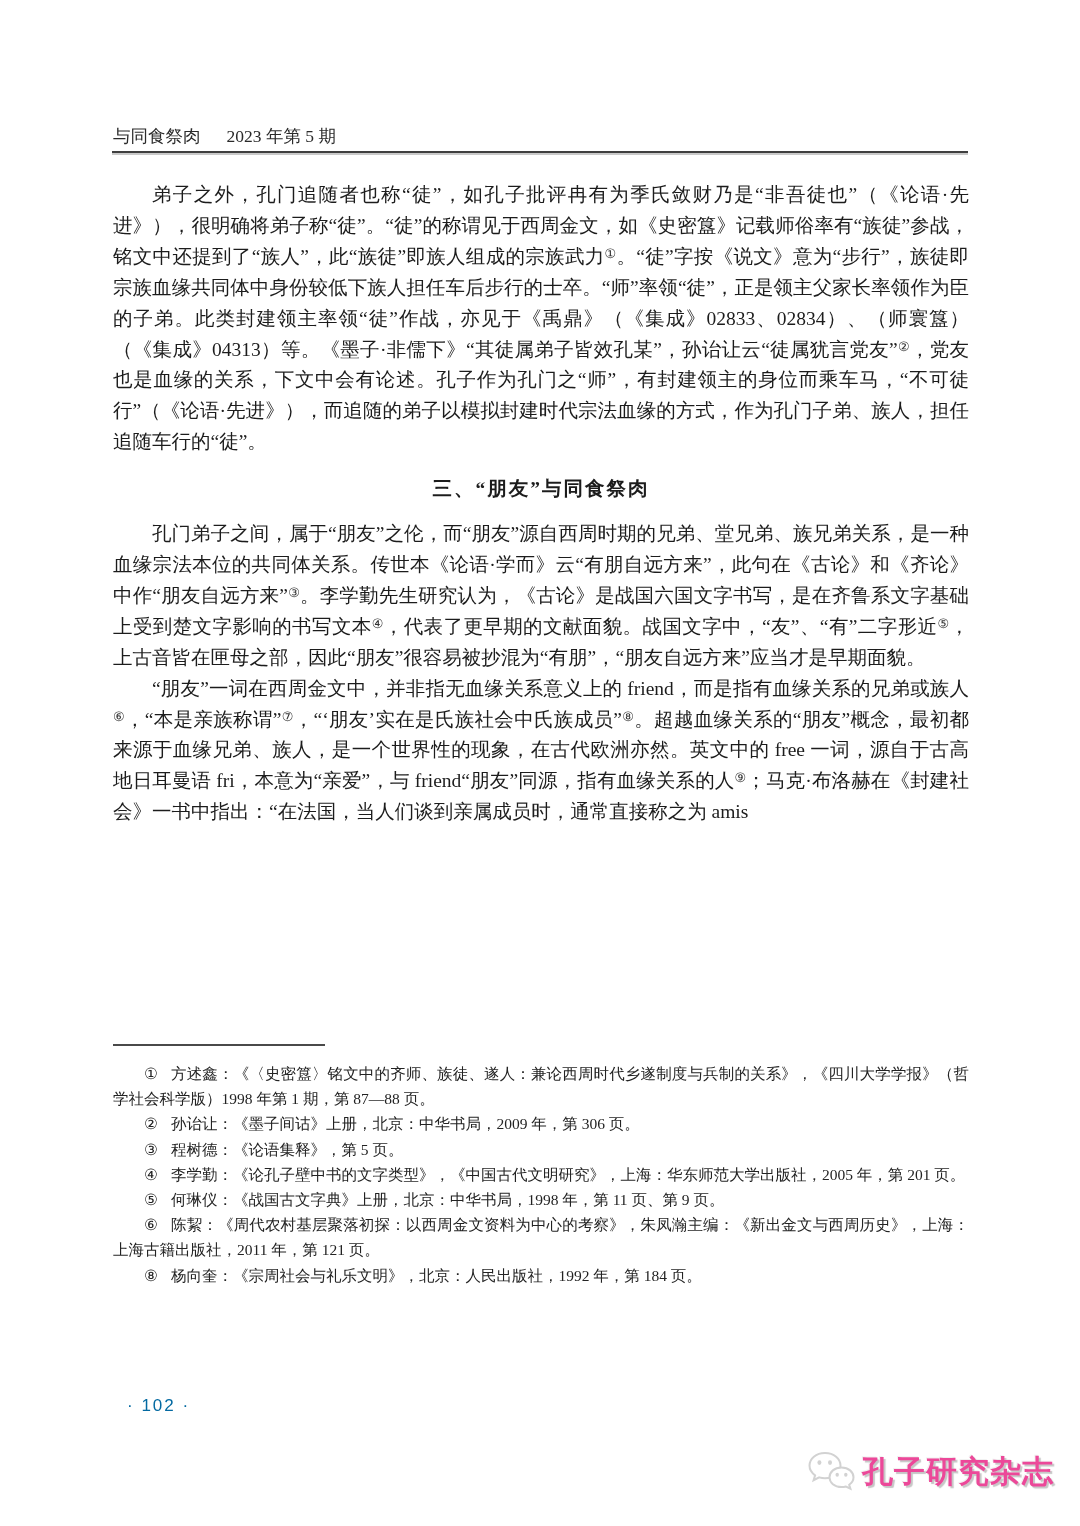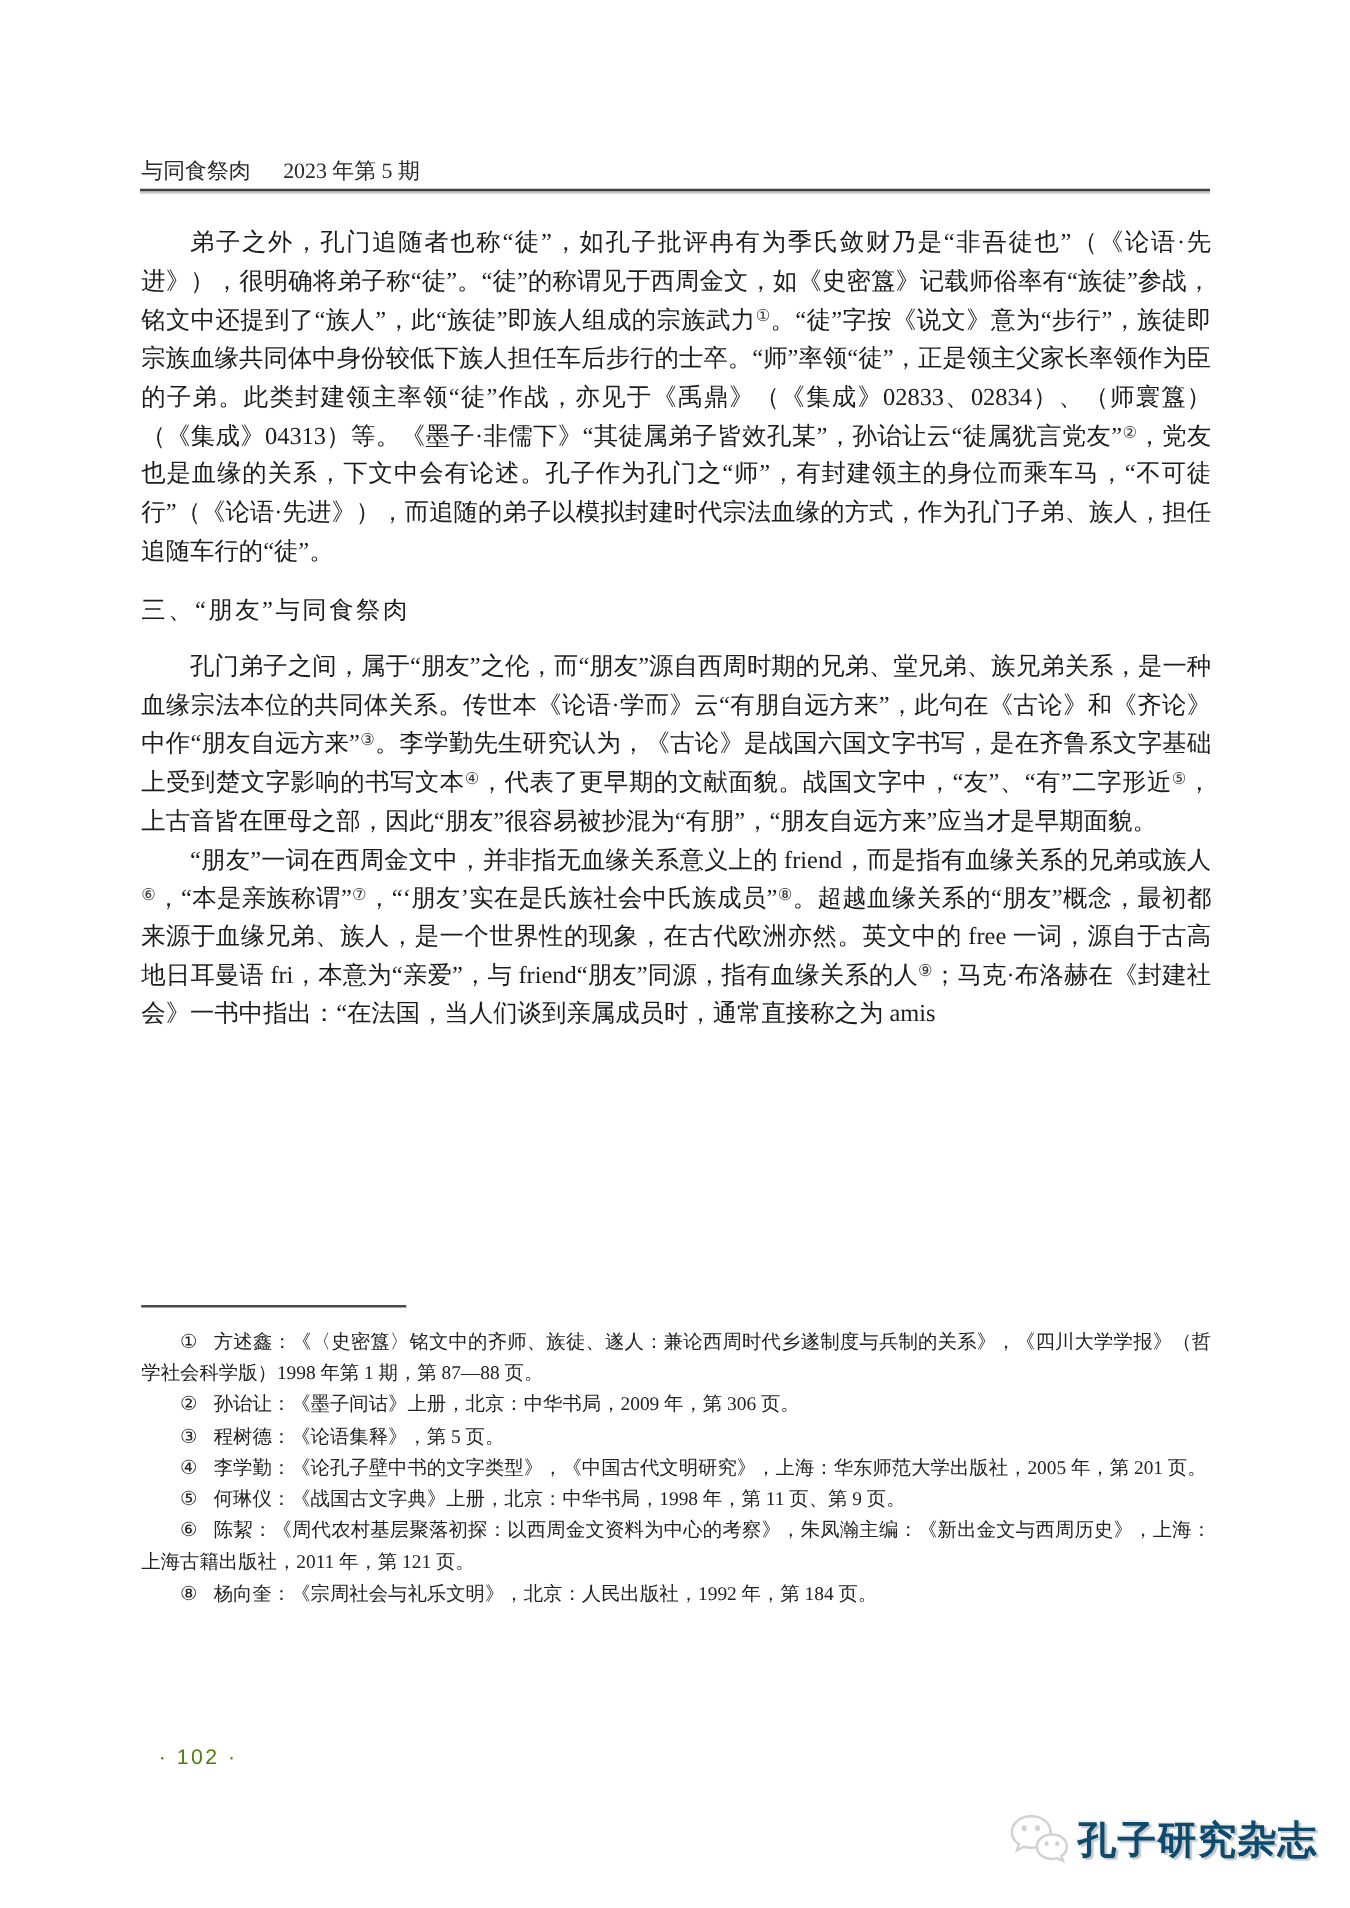--- a/index.html
+++ b/index.html
@@ -44,21 +44,22 @@
   .para { margin: 0; }
   .para.indent { text-indent: 2em; }
   sup.fn-ref {
     font-size: 13px;
     line-height: 0;
     vertical-align: 5px;
     color: #333;
   }
   .section-heading {
     font-size: 19.5px;
-    font-weight: normal;
+    font-weight: bold;
+    text-align: center;
     margin: 16px 0 14px 0;
     letter-spacing: 2px;
   }
   .footnotes {
     position: absolute;
     left: 113px;
     top: 1044px;
     width: 856px;
     font-size: 15.5px;
     line-height: 25.2px;
@@ -72,37 +73,37 @@
     margin-bottom: 15px;
   }
   .footnote { margin: 0; text-indent: 2em; }
   .fn-marker { margin-right: 13px; }
   .page-number {
     position: absolute;
     left: 127px;
     top: 1396px;
     font-size: 17px;
     letter-spacing: 2px;
-    color: #4d7c0f;
+    color: #0369a1;
     font-family: "Liberation Sans", "DejaVu Sans", sans-serif;
     text-align: right;
   }
   .watermark {
     position: absolute;
     right: 26px;
     top: 1450px;
     display: flex;
     align-items: center;
     gap: 6px;
   }
   .watermark-text {
     font-size: 31px;
     font-weight: bold;
     letter-spacing: 1px;
-    color: #0c4a6e;
+    color: #ec4899;
     text-shadow: 2px 2px 1px #c6c6c6, -1px -1px 0 #f1f1f1;
     font-family: "Liberation Sans", "DejaVu Sans", sans-serif;
     white-space: nowrap;
   }
 </style>
 </head>
 <body>
 
 <div class="page">
 

